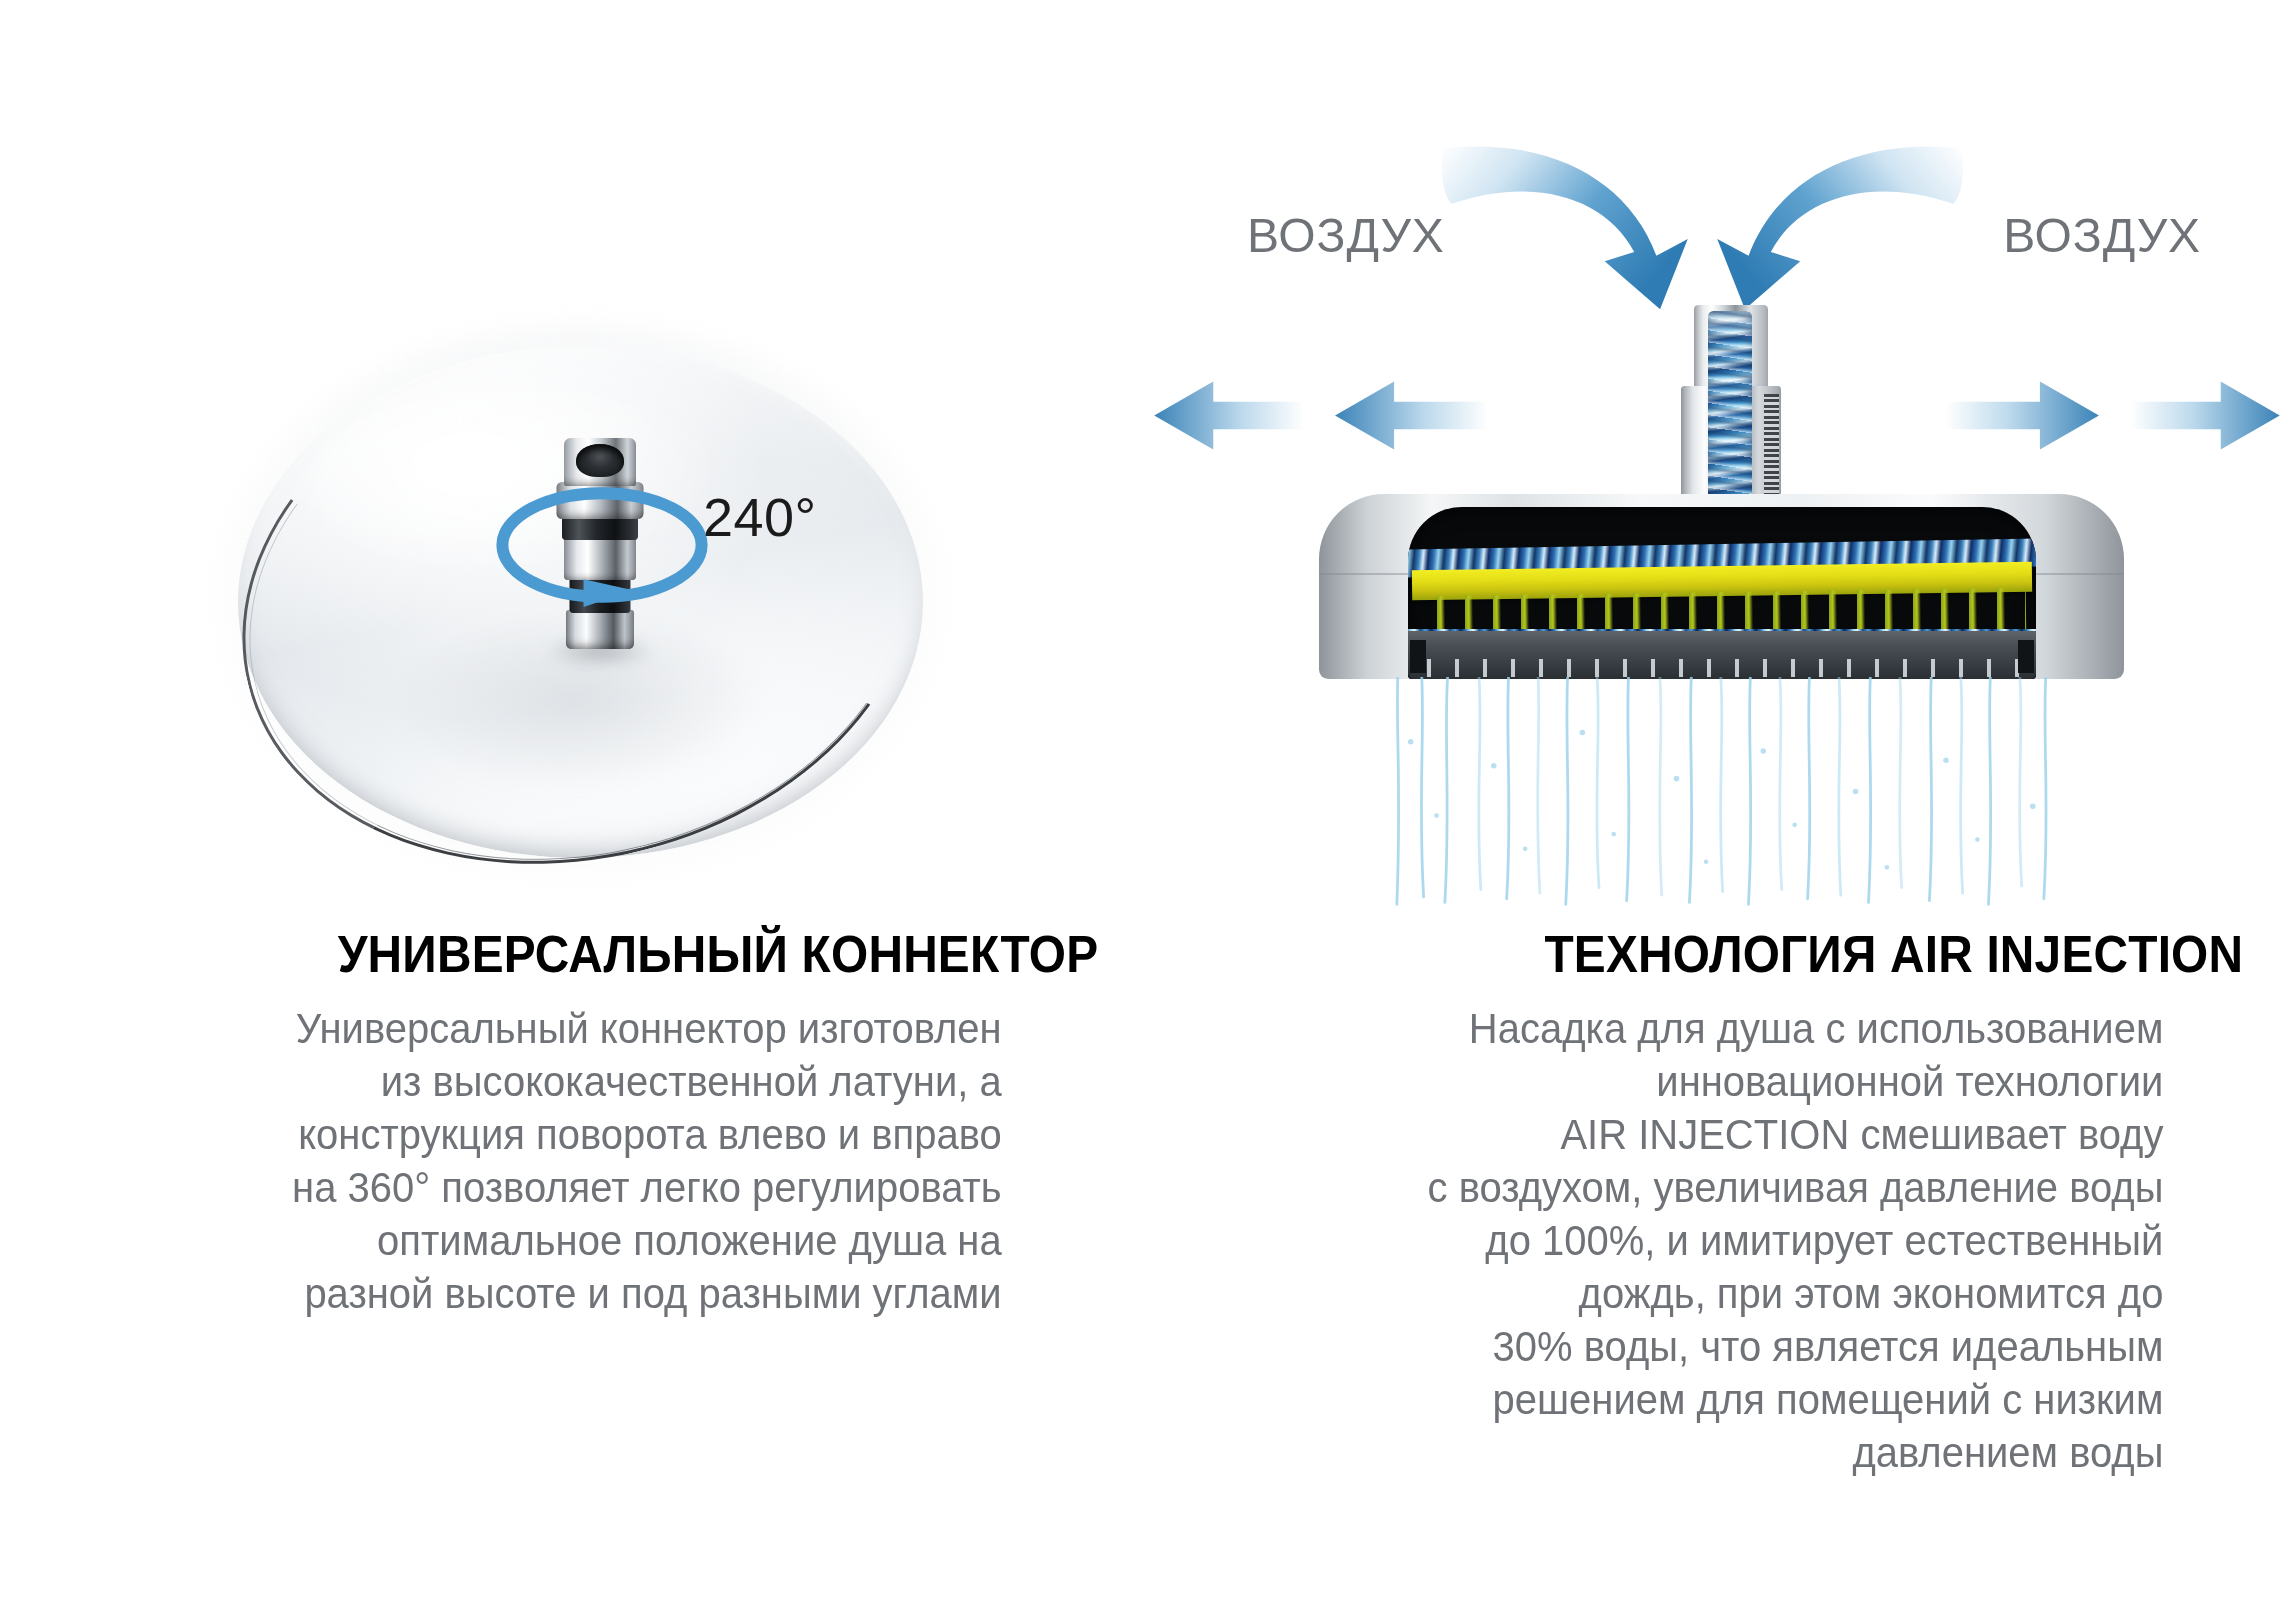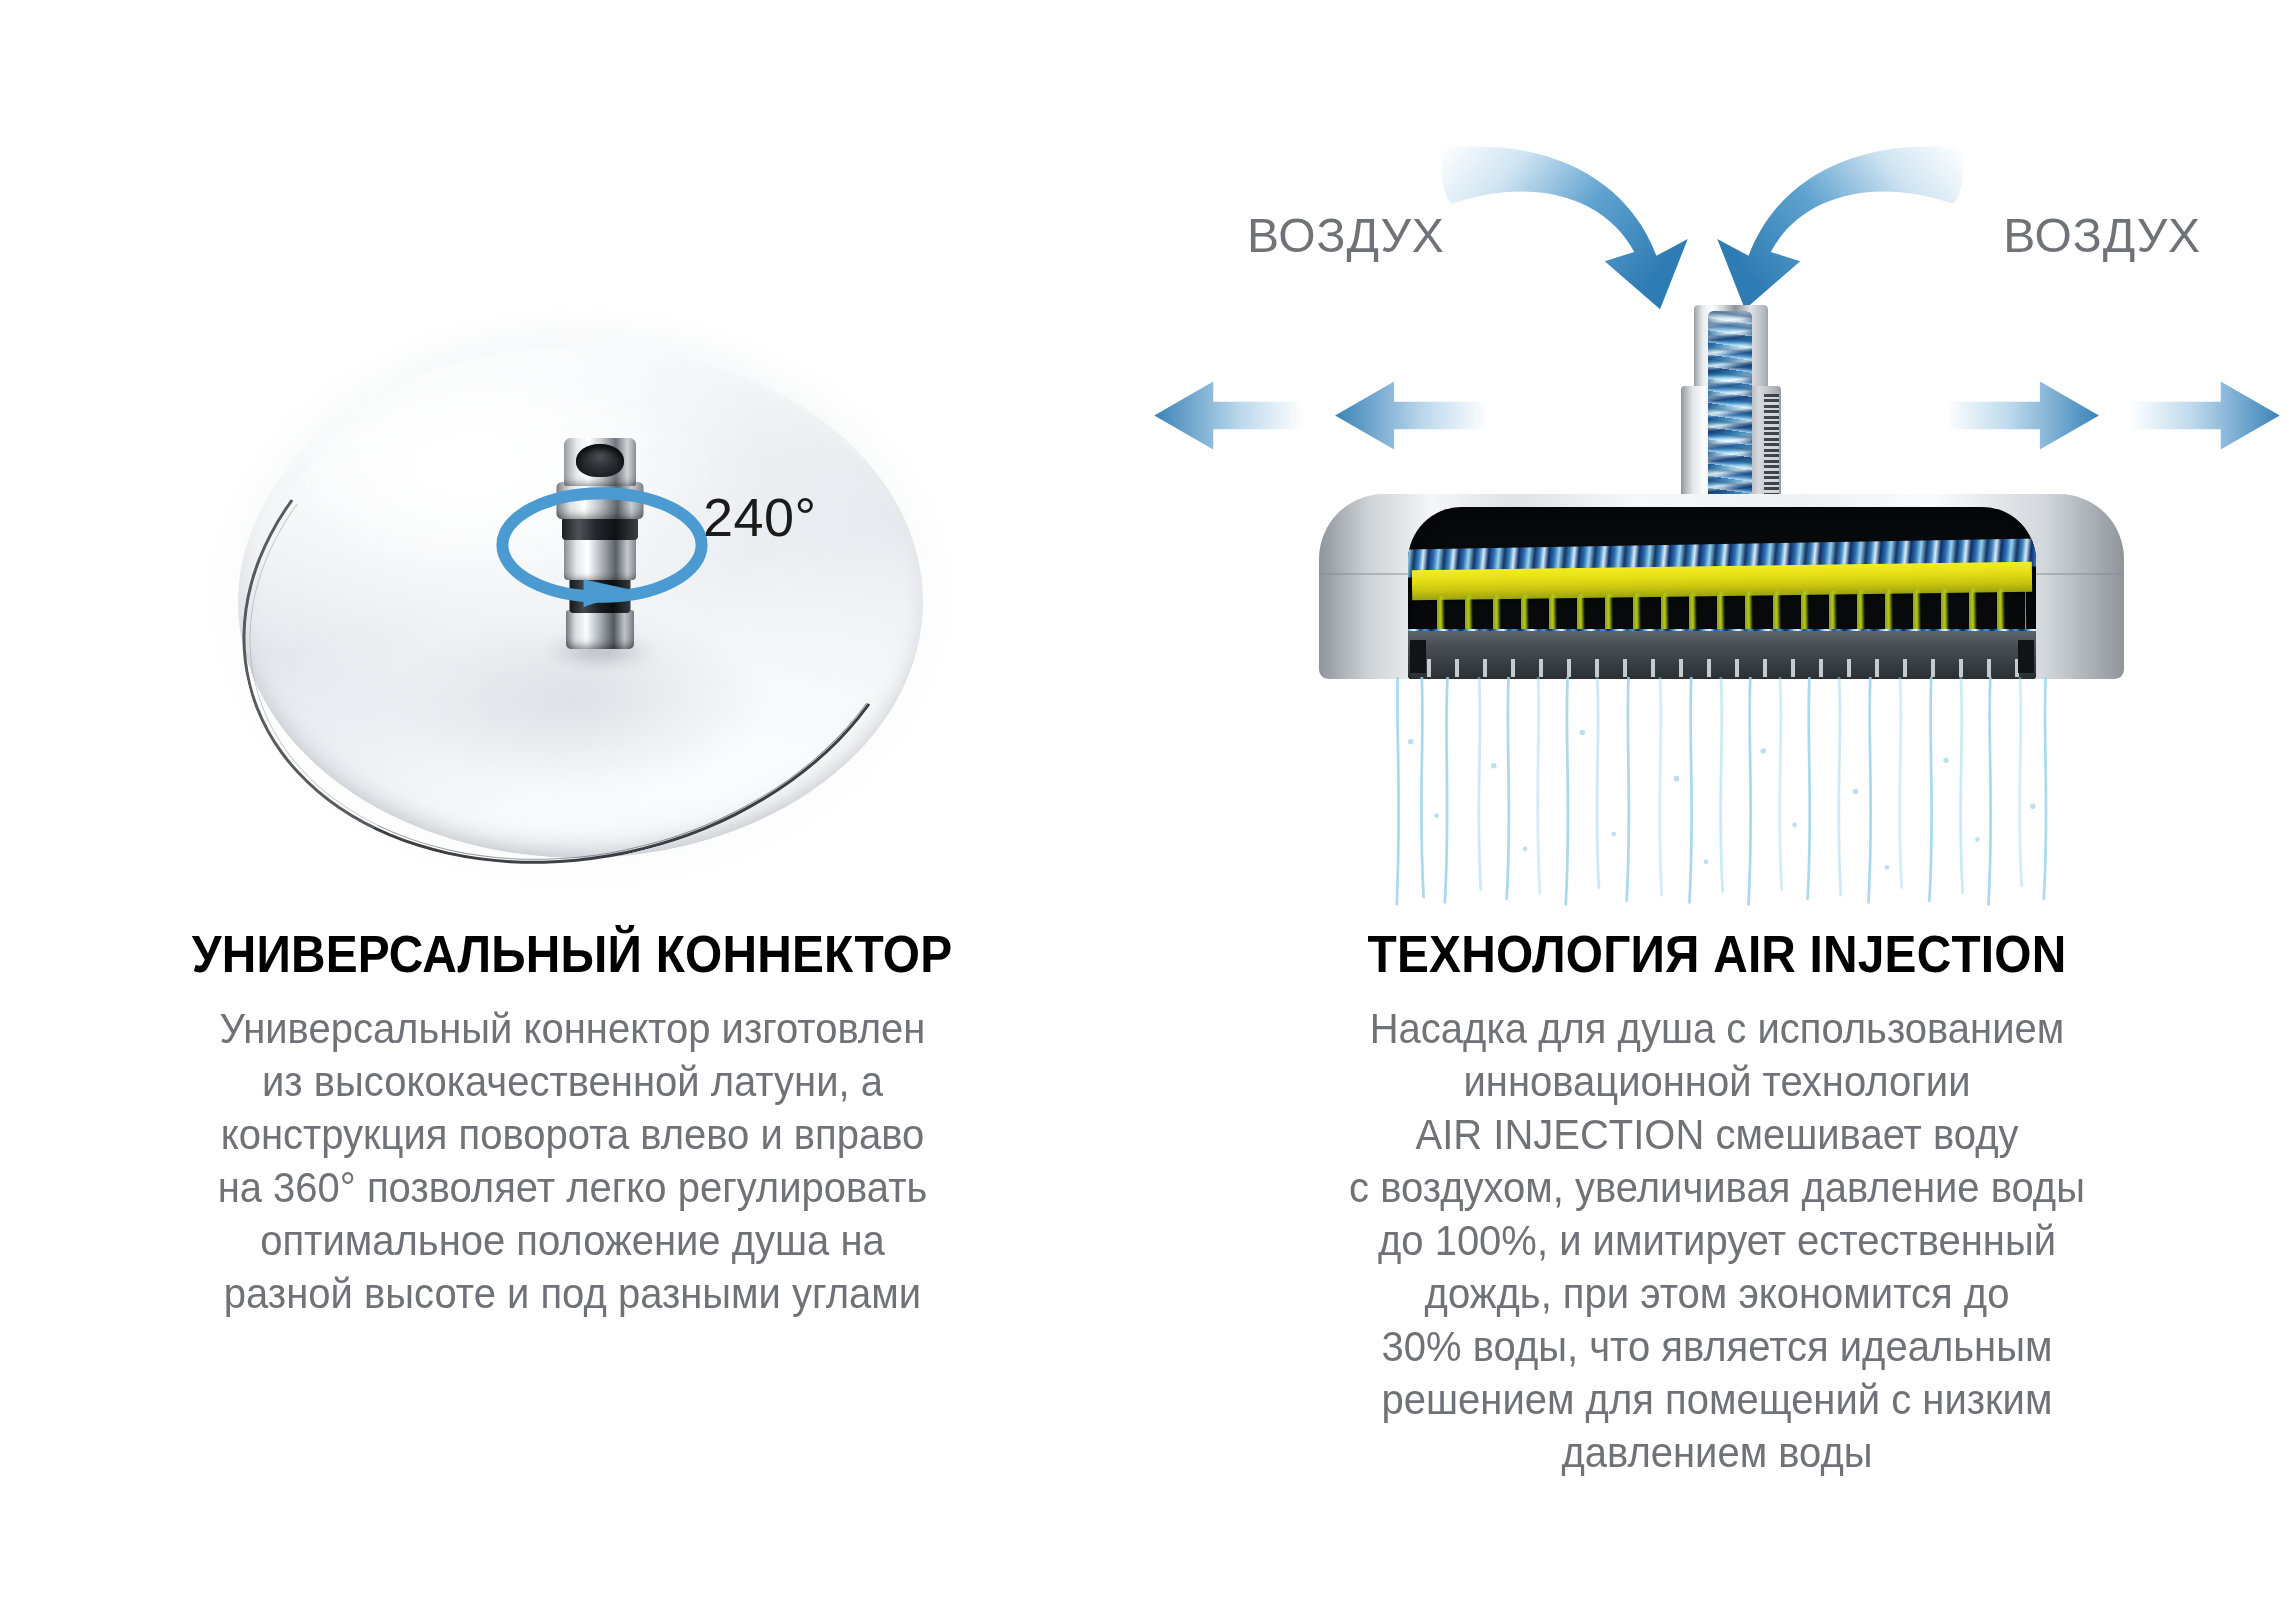--- a/index.html
+++ b/index.html
@@ -391,21 +391,21 @@
     height: 231px;
   }
   .streams svg { width: 100%; height: 100%; }
 
   
   .textblock {
     position: absolute;
     top: 916px;
     left: 0;
     width: 100%;
-    text-align: center;
+    text-align: right;
   }
   .heading {
     font-family: "Liberation Sans Narrow", "Liberation Sans", "DejaVu Sans Condensed", sans-serif;
     font-size: 52px;
     font-weight: 700;
     color: #010101;
     letter-spacing: 0.2px;
     line-height: 1.0;
     margin: 0 0 22px 0;
     transform: scaleX(0.92);

